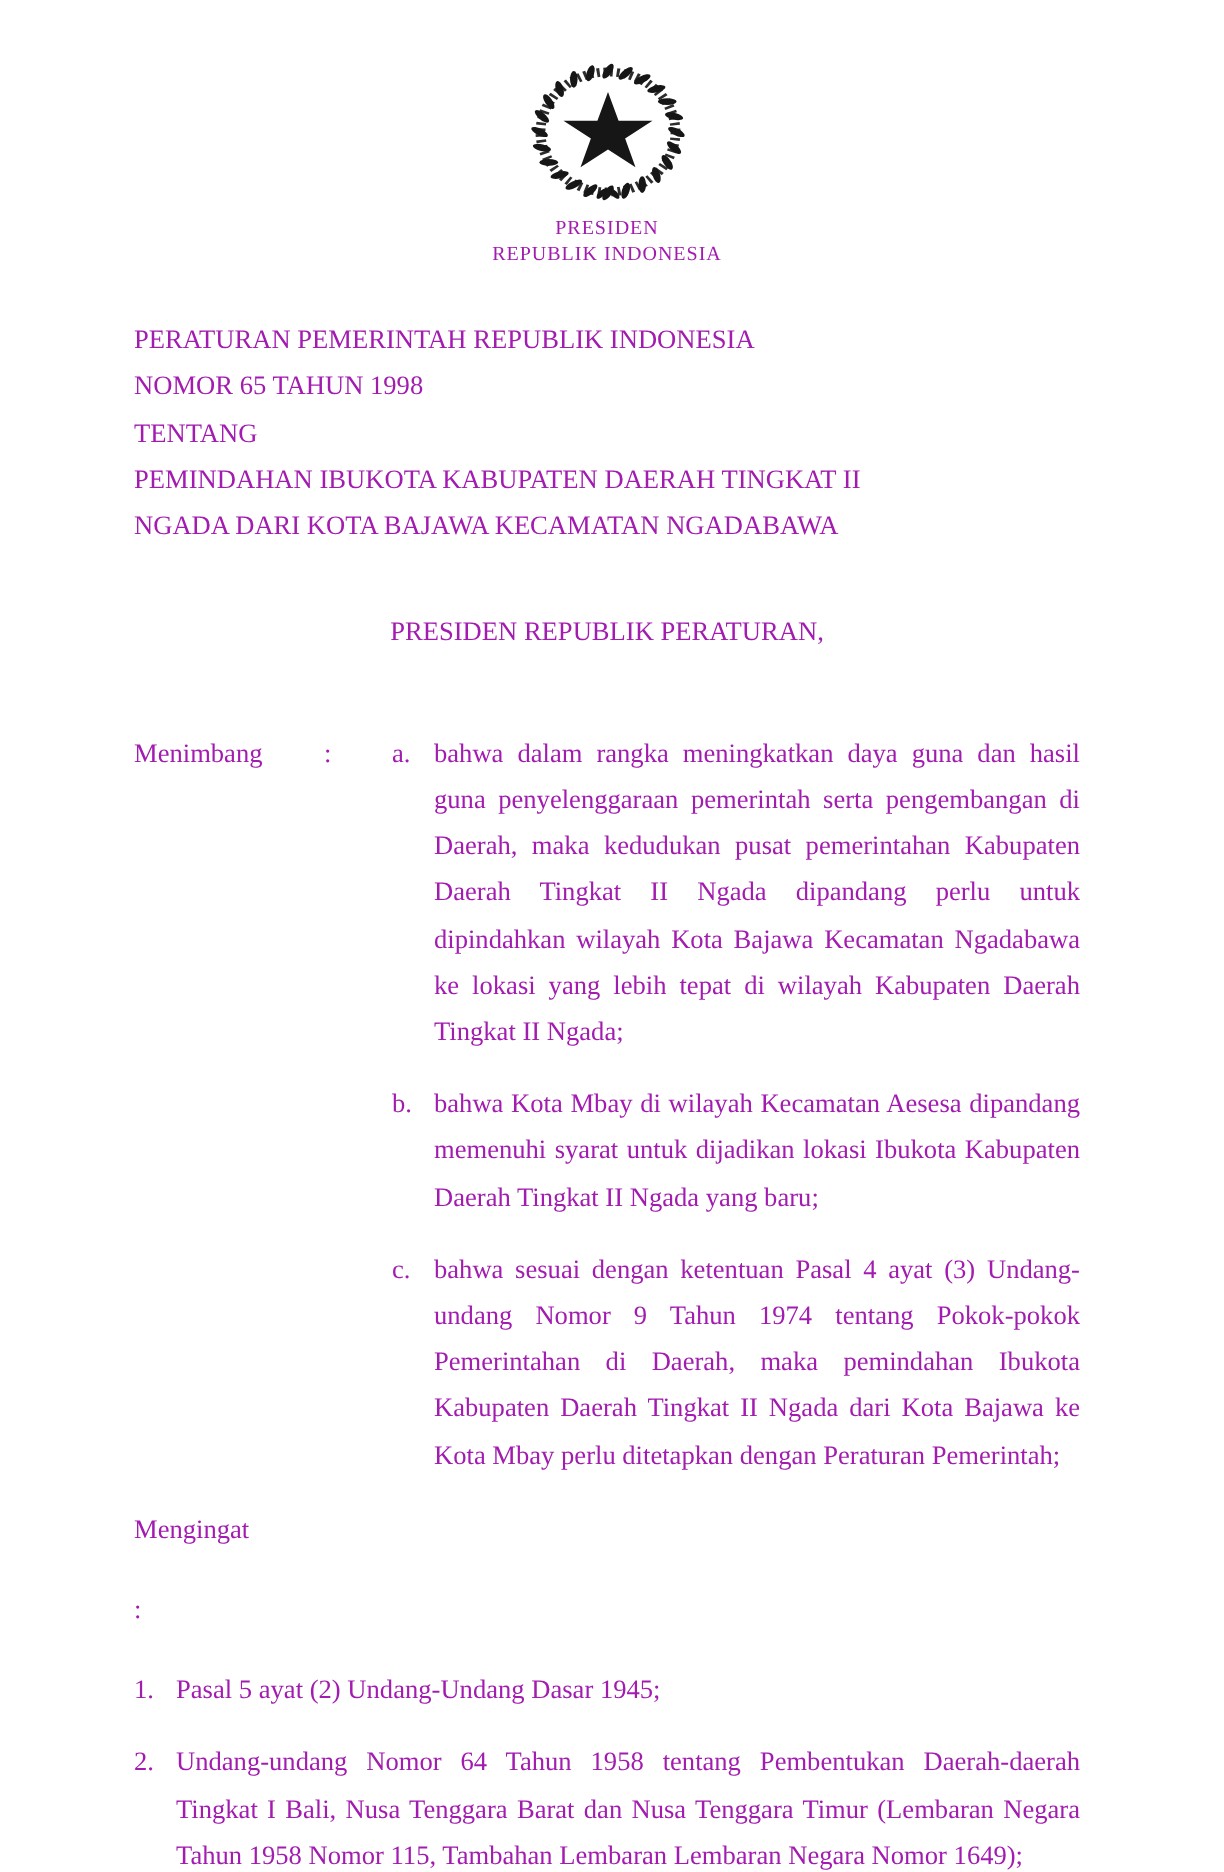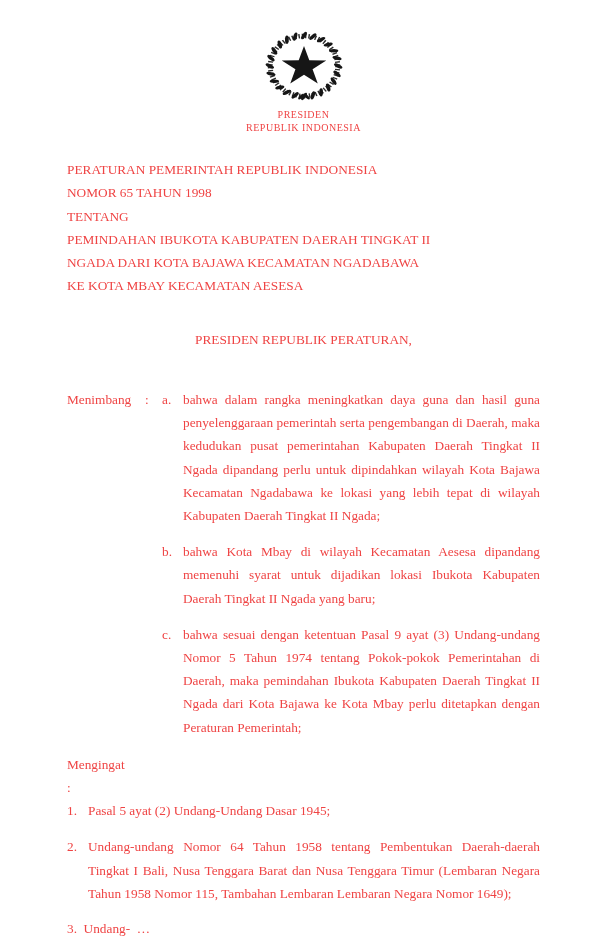--- a/index.html
+++ b/index.html
@@ -1,21 +1,21 @@
 <!DOCTYPE html>
 <html><head>
 <meta charset="utf-8">
 <style>
   html, body { margin: 0; padding: 0; background: #ffffff; }
   .page {
     position: relative;
     width: 612px;
     height: 936px;
     background: #ffffff;
-    color: #ef4444;
+    color: #a21caf;
     font-family: "Liberation Serif", "DejaVu Serif", serif;
     font-size: 13.3px;
     box-sizing: border-box;
     padding: 26px 72px 0 67px;
     overflow: hidden;
   }
   .seal-wrap { text-align: center; line-height: 0; }
   .seal-wrap svg { display: inline-block; }
   .letterhead {
     text-align: center;
@@ -29,20 +29,21 @@
     line-height: 23.3px;
   }
   .opening {
     text-align: center;
     margin-top: 30px;
     line-height: 23.2px;
   }
   .section {
     display: flex;
     line-height: 23.2px;
+    gap: 17px;
   }
   .section-menimbang { margin-top: 37px; }
   .section-mengingat { margin-top: 14px; flex-direction: column; }
   .sec-label { width: 78px; flex: none; }
   .sec-colon { width: 17px; flex: none; }
   .sec-items { flex: 1; min-width: 0; }
   .item { display: flex; }
   .item + .item { margin-top: 13px; }
   .marker { width: 21px; flex: none; }
   .itext {
@@ -104,40 +105,39 @@
     <div>PRESIDEN</div>
     <div>REPUBLIK INDONESIA</div>
   </div>
 
   <div class="title-block">
     <div>PERATURAN PEMERINTAH REPUBLIK INDONESIA</div>
     <div>NOMOR 65 TAHUN 1998</div>
     <div>TENTANG</div>
     <div>PEMINDAHAN IBUKOTA KABUPATEN DAERAH TINGKAT II</div>
     <div>NGADA DARI KOTA BAJAWA KECAMATAN NGADABAWA</div>
-    <div>KE KOTA MBAY KECAMATAN AESESA</div>
   </div>
 
   <div class="opening">PRESIDEN REPUBLIK PERATURAN,</div>
 
   <div class="section section-menimbang">
     <div class="sec-label">Menimbang</div>
     <div class="sec-colon">:</div>
     <div class="sec-items">
       <div class="item">
         <div class="marker">a.</div>
         <div class="itext">bahwa dalam rangka meningkatkan daya guna dan hasil guna penyelenggaraan pemerintah serta pengembangan di Daerah, maka kedudukan pusat pemerintahan Kabupaten Daerah Tingkat II Ngada dipandang perlu untuk dipindahkan wilayah Kota Bajawa Kecamatan Ngadabawa ke lokasi yang lebih tepat di wilayah Kabupaten Daerah Tingkat II Ngada;</div>
       </div>
       <div class="item">
         <div class="marker">b.</div>
         <div class="itext">bahwa Kota Mbay di wilayah Kecamatan Aesesa dipandang memenuhi syarat untuk dijadikan lokasi Ibukota Kabupaten Daerah Tingkat II Ngada yang baru;</div>
       </div>
       <div class="item">
         <div class="marker">c.</div>
-        <div class="itext">bahwa sesuai dengan ketentuan Pasal 9 ayat (3) Undang-undang Nomor 5 Tahun 1974 tentang Pokok-pokok Pemerintahan di Daerah, maka pemindahan Ibukota Kabupaten Daerah Tingkat II Ngada dari Kota Bajawa ke Kota Mbay perlu ditetapkan dengan Peraturan Pemerintah;</div>
+        <div class="itext">bahwa sesuai dengan ketentuan Pasal 4 ayat (3) Undang-undang Nomor 9 Tahun 1974 tentang Pokok-pokok Pemerintahan di Daerah, maka pemindahan Ibukota Kabupaten Daerah Tingkat II Ngada dari Kota Bajawa ke Kota Mbay perlu ditetapkan dengan Peraturan Pemerintah;</div>
       </div>
     </div>
   </div>
 
   <div class="section section-mengingat">
     <div class="sec-label">Mengingat</div>
     <div class="sec-colon">:</div>
     <div class="sec-items">
       <div class="item">
         <div class="marker">1.</div>

